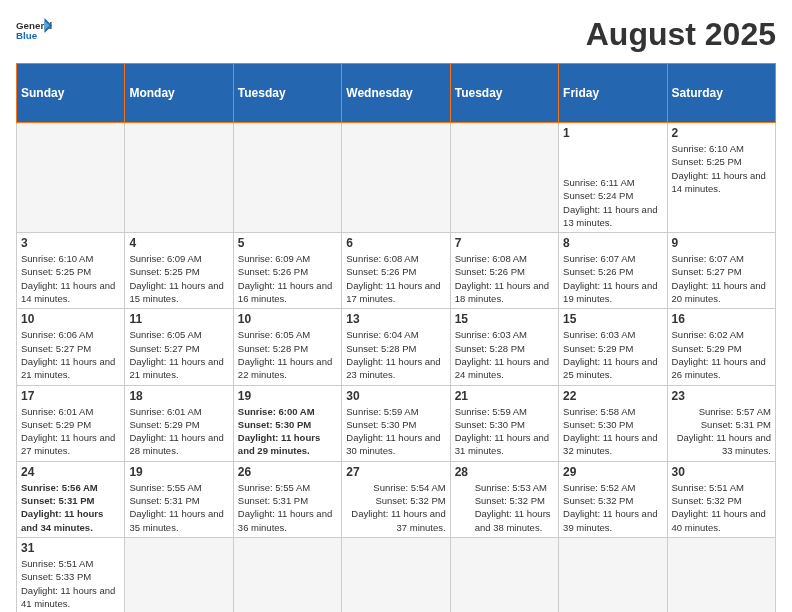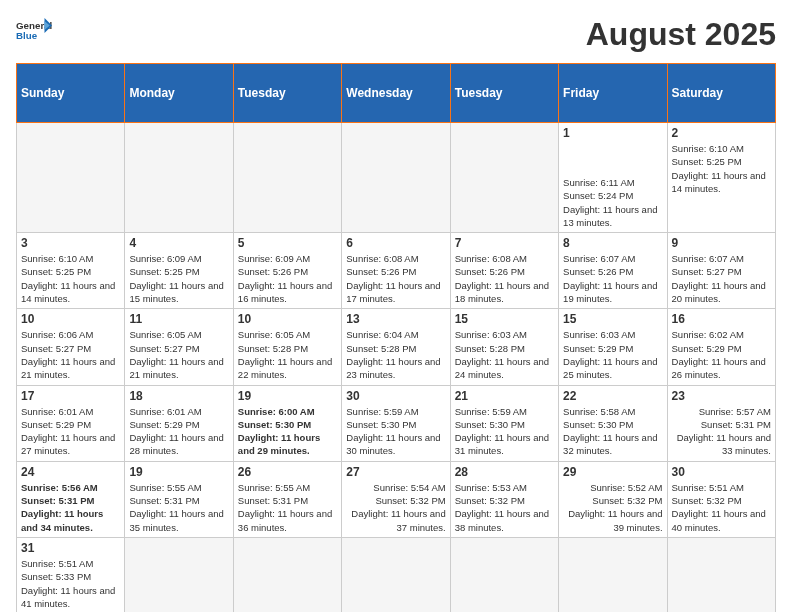--- a/index.html
+++ b/index.html
@@ -282,27 +282,27 @@
 Daylight: 11 hours and 36 minutes.</div>
         </td>
         <td>
           <div class="day-number">27</div>
           <div class="day-info" style="white-space: pre-line; text-align: right;">Sunrise: 5:54 AM
 Sunset: 5:32 PM
 Daylight: 11 hours and 37 minutes.</div>
         </td>
         <td>
           <div class="day-number">28</div>
-          <div class="day-info" style="white-space: pre-line;">Sunrise: 5:53 AM
+          <div class="day-info" style="white-space: pre-line; margin-left: 20px;">Sunrise: 5:53 AM
 Sunset: 5:32 PM
 Daylight: 11 hours and 38 minutes.</div>
         </td>
         <td>
           <div class="day-number">29</div>
-          <div class="day-info" style="white-space: pre-line; text-align: right;">Sunrise: 5:52 AM
+          <div class="day-info" style="white-space: pre-line;">Sunrise: 5:52 AM
 Sunset: 5:32 PM
 Daylight: 11 hours and 39 minutes.</div>
         </td>
         <td>
           <div class="day-number">30</div>
           <div class="day-info" style="white-space: pre-line;">Sunrise: 5:51 AM
 Sunset: 5:32 PM
 Daylight: 11 hours and 40 minutes.</div>
         </td>
       </tr>

